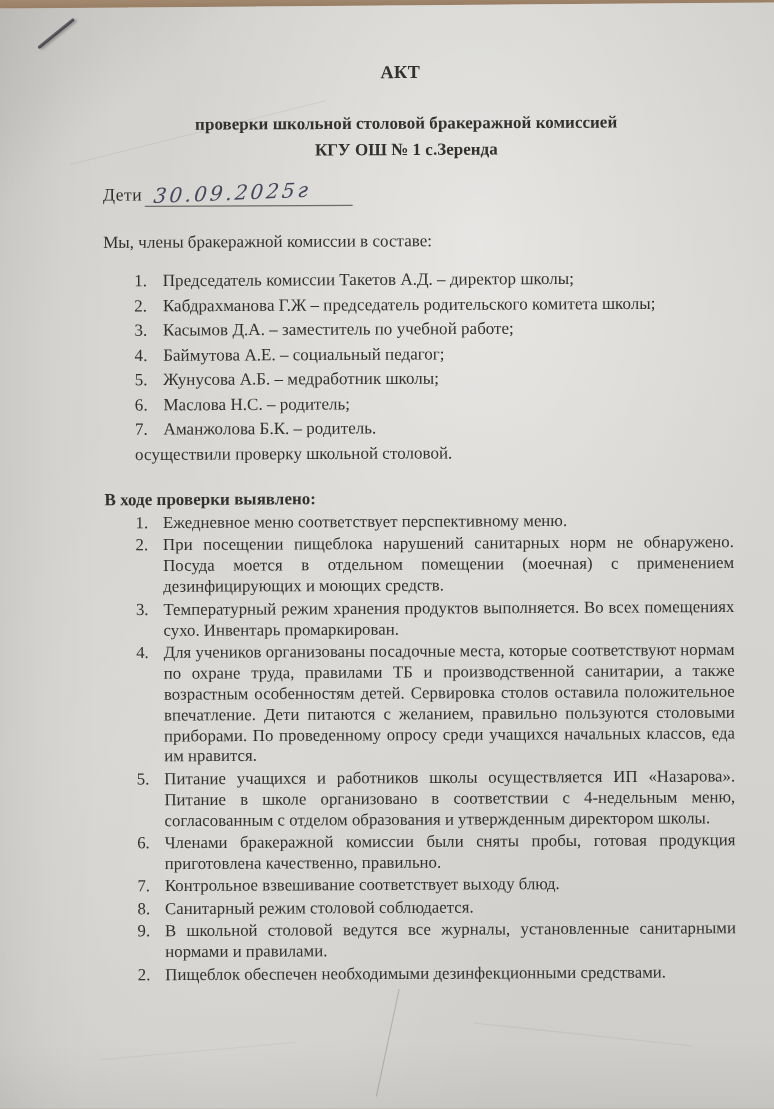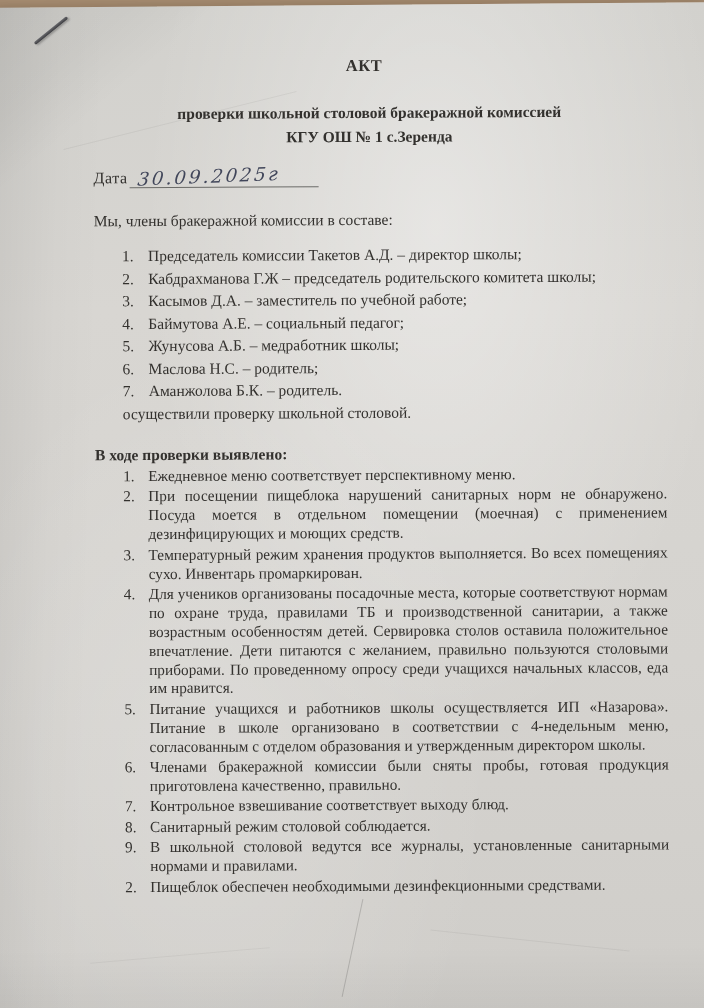--- a/index.html
+++ b/index.html
@@ -114,21 +114,21 @@
   <div class="crease crease-4"></div>
   <div class="staple"></div>
 
   <div class="content">
 
     <div class="title">АКТ</div>
     <div class="subtitle">проверки школьной столовой бракеражной комиссией</div>
     <div class="subtitle">КГУ ОШ № 1 с.Зеренда</div>
 
     <div class="date-row">
-      <span class="date-label">Дата</span><span class="date-line"><span class="handwriting">30.09.2025г</span></span>
+      <span class="date-label">Дети</span><span class="date-line"><span class="handwriting">30.09.2025г</span></span>
     </div>
 
     <div class="intro">Мы, члены бракеражной комиссии в составе:</div>
 
     <div class="members">
       <div class="m-item">
         <span class="num">1.</span>
         <span class="txt">Председатель комиссии Такетов А.Д. – директор школы;</span>
       </div>
       <div class="m-item">

